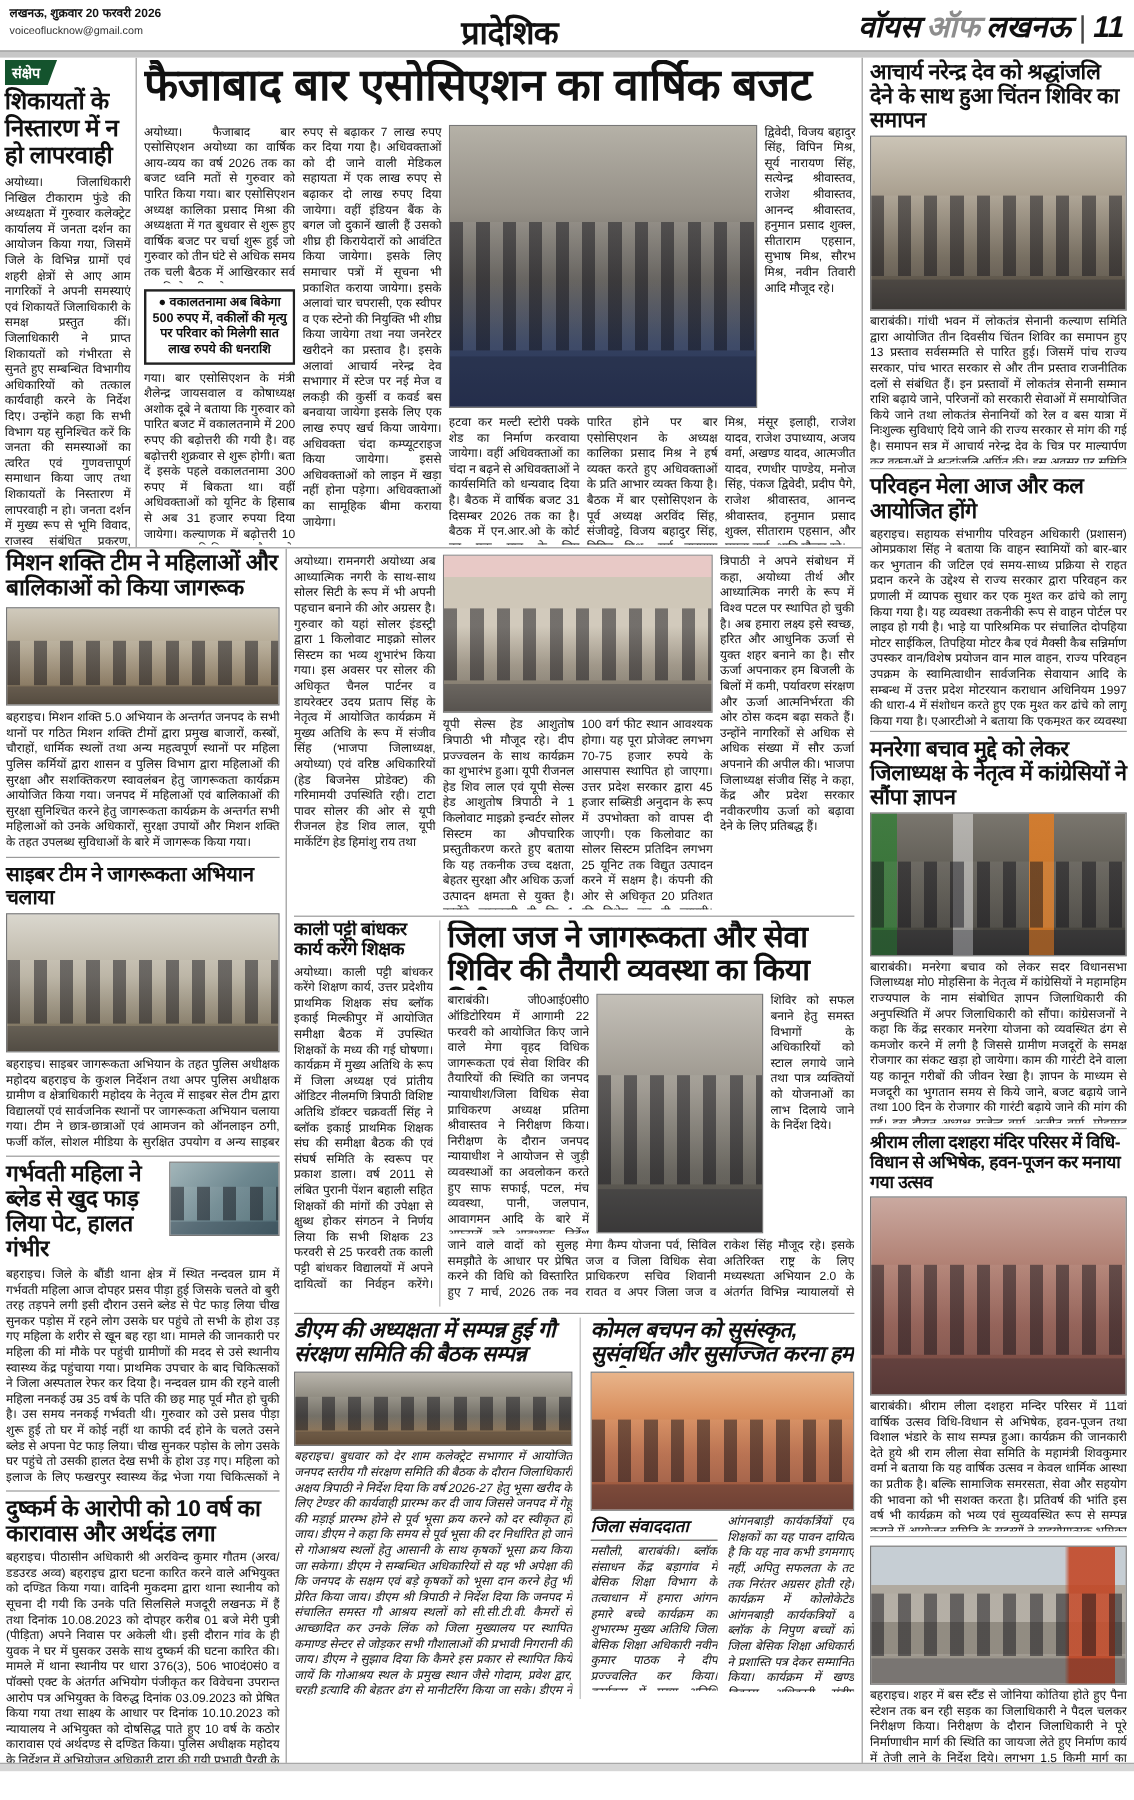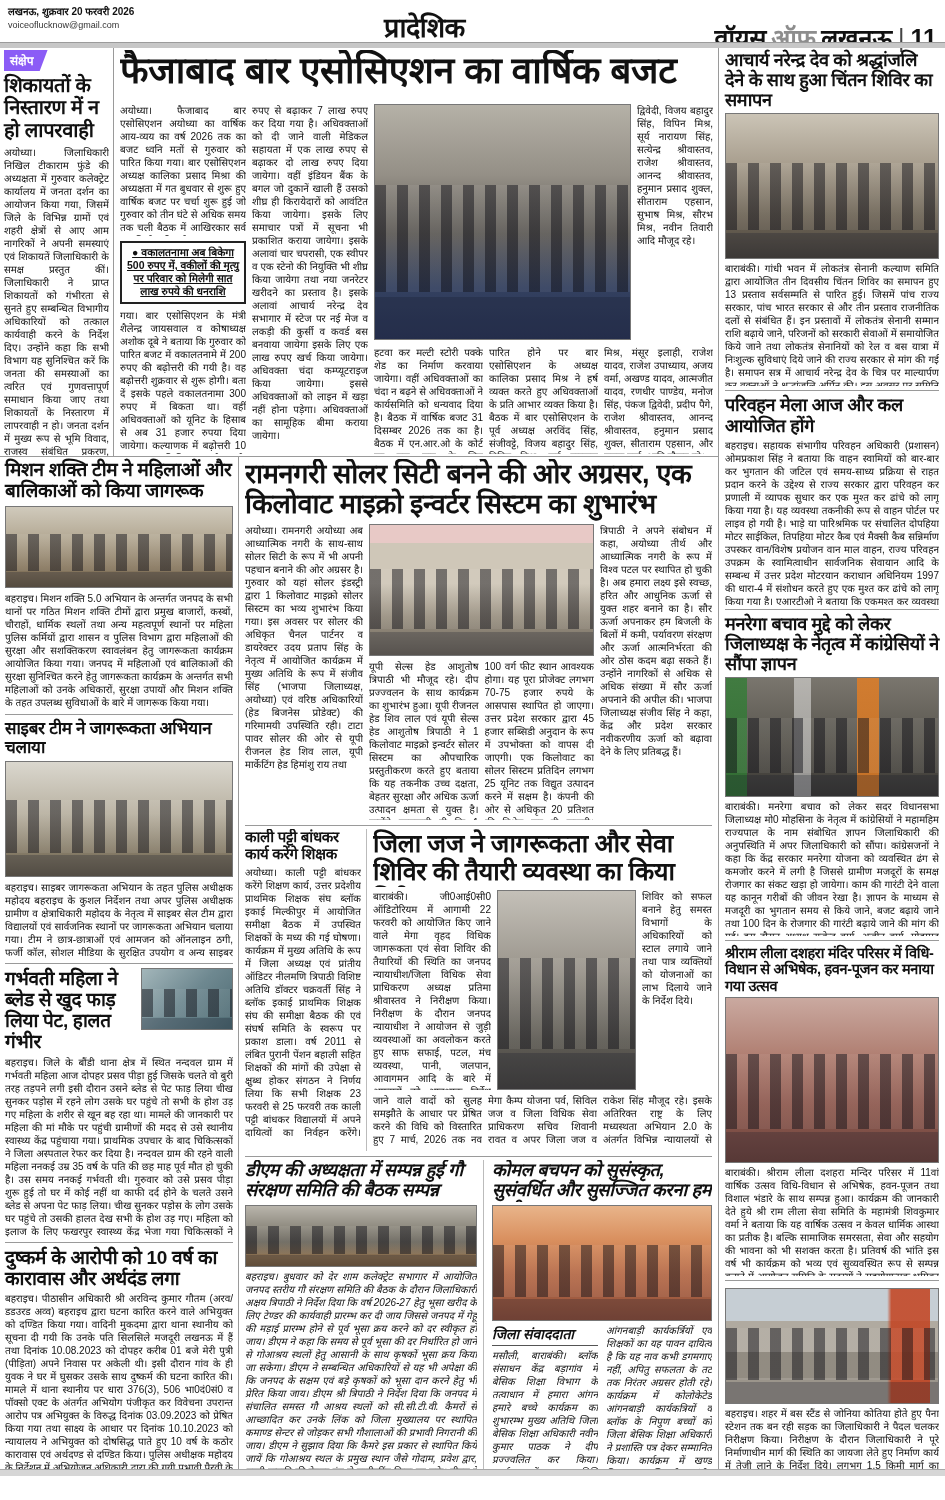--- a/index.html
+++ b/index.html
@@ -5,21 +5,21 @@
   html,body{margin:0;padding:0;background:#e9e9e9;}
   .page{position:relative;width:945px;height:1500px;background:#ffffff;margin:0 auto;
         font-family:"Liberation Sans","DejaVu Sans",sans-serif;color:#111;overflow:hidden;}
   
   .hdr{position:absolute;top:0;left:0;right:0;height:42px;padding:4px 8px 0 8px;box-sizing:border-box;
        display:flex;align-items:flex-start;justify-content:space-between;}
   .hdr-left{font-size:10px;line-height:1.5;}
   .hdr-date{font-weight:bold;}
   .hdr-mail{font-size:9px;color:#333;}
   .hdr-section{font-size:27px;font-weight:bold;letter-spacing:-.5px;margin-top:4px;}
-  .hdr-mast{font-size:25px;font-weight:bold;margin-top:16px;display:flex;align-items:baseline;gap:5px;}
+  .hdr-mast{font-size:25px;font-weight:bold;margin-top:0;display:flex;align-items:baseline;gap:5px;font-style:italic;}
   .mast-of{color:#8d8d8d;}
   .mast-sep{font-weight:normal;color:#444;margin:0 1px;}
   .hdr-rule{position:absolute;top:42px;left:0;right:0;height:5px;background:#c7c7c7;border-top:1px solid #9b9b9b;}
   
   .content{position:absolute;top:48px;left:0;right:0;bottom:30px;display:flex;overflow:hidden;}
   .left-main{width:718px;box-sizing:border-box;}
   .right-col{flex:1;border-left:1px solid #9a9a9a;padding:2px 6px;box-sizing:border-box;overflow:hidden;}
   
   .body{font-size:10px;line-height:1.3;text-align:justify;overflow:hidden;}
   .hl{font-weight:bold;line-height:1.12;letter-spacing:-.3px;}
@@ -37,31 +37,31 @@
   .ph-stage{background:linear-gradient(180deg,#e8c9c6 0 14%,#cfc7b8 14% 45%,#9b9283 70%,#6e675c);}
   .ph-inspect{background:linear-gradient(180deg,#c4c0b8,#9a958c 40%,#5f5c55 75%,#47443f);}
   .ph-hall{background:linear-gradient(180deg,#b9b5ac,#8f8b80 35%,#6b675e 60%,#8b6f4e 85%,#7a5f40);}
   .ph-tent{background:linear-gradient(180deg,#e8b48a,#d98f5e 30%,#b56a48 60%,#8e4f3a);}
   .ph-flags{background:linear-gradient(90deg,rgba(46,125,50,.75) 0 10%,rgba(0,0,0,0) 10% 32%,rgba(255,255,255,.45) 32% 40%,rgba(0,0,0,0) 40% 62%,rgba(230,126,34,.8) 62% 72%,rgba(0,0,0,0) 72%),linear-gradient(180deg,#7a766e,#55524b 60%,#3a3834);}
   .ph-havan{background:linear-gradient(180deg,#caa9a0,#b07f72 35%,#8e5a50 65%,#6e443c);}
   .ph-street{background:linear-gradient(90deg,rgba(0,0,0,0) 0 76%,rgba(195,65,30,.85) 78% 96%,rgba(0,0,0,0) 96%),linear-gradient(180deg,#c6ced4 0 28%,#b0aaa0 28% 55%,#8b857a 55% 78%,#9b958b 78%);}
   
   .top-zone{display:flex;height:408px;overflow:hidden;}
   .snippet-col{width:114px;border-right:1px solid #9a9a9a;padding:2px 4px;box-sizing:border-box;overflow:hidden;}
-  .brief-tab{background:#8b5cf6;color:#fff;font-weight:bold;font-size:12px;padding:2px 14px 2px 6px;
+  .brief-tab{background:#14532d;color:#fff;font-weight:bold;font-size:12px;padding:2px 14px 2px 6px;
              display:inline-block;clip-path:polygon(0 0,100% 0,82% 100%,0 100%);margin-bottom:3px;}
   .snippet-hl{font-size:20px;}
   .snippet-body{margin-top:5px;height:312px;}
   .main-story{flex:1;padding:2px 5px 0 6px;box-sizing:border-box;overflow:hidden;}
   .ms-hl{font-size:37px;text-align:left;height:50px;overflow:hidden;}
   .ms-body{display:grid;grid-template-columns:126px 116px 1fr;gap:6px;height:350px;overflow:hidden;margin-top:4px;}
   .ms-c1{display:flex;flex-direction:column;overflow:hidden;}
   .ms-c1a{max-height:132px;}
   .ms-box{border:2px solid #222;padding:3px 4px;font-weight:bold;font-size:10.5px;line-height:1.25;
-          margin:5px 0;text-align:center;text-decoration:underline;}
+          margin:5px 0;text-align:center;}
   .ms-c1b{flex:1;}
   .ms-right{display:grid;grid-template-columns:1fr 76px;grid-template-rows:236px 1fr;gap:6px;overflow:hidden;}
   .ms-photo{grid-column:1/2;grid-row:1/2;}
   .ms-c4{grid-column:2/3;grid-row:1/2;}
   .ms-below{grid-column:1/3;grid-row:2/3;display:grid;grid-template-columns:1fr 1fr 1fr;gap:6px;overflow:hidden;}
   
   .zone2{display:flex;height:1014px;border-top:1px solid #9a9a9a;overflow:hidden;}
   .left-col2{width:239px;border-right:1px solid #9a9a9a;padding:2px 5px;box-sizing:border-box;overflow:hidden;}
   .middle-col{flex:1;padding:2px 6px;box-sizing:border-box;overflow:hidden;}
   .la-hl-lg{font-size:19px;}
@@ -180,21 +180,20 @@
           </div>
           <div class="rule-top">
             <div class="hl la-hl-lg">दुष्कर्म के आरोपी को 10 वर्ष का कारावास और अर्थदंड लगा</div>
             <div class="body" style="height:246px;margin-top:3px;">बहराइच। पीठासीन अधिकारी श्री अरविन्द कुमार गौतम (अरव/डडउरड अव्व) बहराइच द्वारा घटना कारित करने वाले अभियुक्त को दण्डित किया गया। वादिनी मुकदमा द्वारा थाना स्थानीय को सूचना दी गयी कि उनके पति सिलसिले मजदूरी लखनऊ में हैं तथा दिनांक 10.08.2023 को दोपहर करीब 01 बजे मेरी पुत्री (पीड़िता) अपने निवास पर अकेली थी। इसी दौरान गांव के ही युवक ने घर में घुसकर उसके साथ दुष्कर्म की घटना कारित की। मामले में थाना स्थानीय पर धारा 376(3), 506 भा0दं0सं0 व पॉक्सो एक्ट के अंतर्गत अभियोग पंजीकृत कर विवेचना उपरान्त आरोप पत्र अभियुक्त के विरुद्ध दिनांक 03.09.2023 को प्रेषित किया गया तथा साक्ष्य के आधार पर दिनांक 10.10.2023 को न्यायालय ने अभियुक्त को दोषसिद्ध पाते हुए 10 वर्ष के कठोर कारावास एवं अर्थदण्ड से दण्डित किया। पुलिस अधीक्षक महोदय के निर्देशन में अभियोजन अधिकारी द्वारा की गयी प्रभावी पैरवी के फलस्वरूप दिनांक को दोषी अभियुक्त को सजा दिलाई गई तथा पीड़ित पक्ष को न्याय मिला।</div>
           </div>
         </div>
 
         <div class="middle-col">
 
           <div>
-            <div class="hl solar-hl">रामनगरी सोलर सिटी बनने की ओर अग्रसर, एक किलोवाट माइक्रो इन्वर्टर सिस्टम का शुभारंभ</div>
             <div class="solar-body">
               <div class="body">अयोध्या। रामनगरी अयोध्या अब आध्यात्मिक नगरी के साथ-साथ सोलर सिटी के रूप में भी अपनी पहचान बनाने की ओर अग्रसर है। गुरुवार को यहां सोलर इंडस्ट्री द्वारा 1 किलोवाट माइक्रो सोलर सिस्टम का भव्य शुभारंभ किया गया। इस अवसर पर सोलर की अधिकृत चैनल पार्टनर व डायरेक्टर उदय प्रताप सिंह के नेतृत्व में आयोजित कार्यक्रम में मुख्य अतिथि के रूप में संजीव सिंह (भाजपा जिलाध्यक्ष, अयोध्या) एवं वरिष्ठ अधिकारियों (हेड बिजनेस प्रोडेक्ट) की गरिमामयी उपस्थिति रही। टाटा पावर सोलर की ओर से यूपी रीजनल हेड शिव लाल, यूपी मार्केटिंग हेड हिमांशु राय तथा</div>
               <div class="solar-mid">
                 <div class="photo ph-stage"></div>
                 <div class="solar-cols">
                   <div class="body">यूपी सेल्स हेड आशुतोष त्रिपाठी भी मौजूद रहे। दीप प्रज्ज्वलन के साथ कार्यक्रम का शुभारंभ हुआ। यूपी रीजनल हेड शिव लाल एवं यूपी सेल्स हेड आशुतोष त्रिपाठी ने 1 किलोवाट माइक्रो इन्वर्टर सोलर सिस्टम का औपचारिक प्रस्तुतीकरण करते हुए बताया कि यह तकनीक उच्च दक्षता, बेहतर सुरक्षा और अधिक ऊर्जा उत्पादन क्षमता से युक्त है। उन्होंने जानकारी दी कि 1 किलोवाट सोलर सिस्टम के लिए घर की छत पर लगभग 80 से</div>
                   <div class="body">100 वर्ग फीट स्थान आवश्यक होगा। यह पूरा प्रोजेक्ट लगभग 70-75 हजार रुपये के आसपास स्थापित हो जाएगा। उत्तर प्रदेश सरकार द्वारा 45 हजार सब्सिडी अनुदान के रूप में उपभोक्ता को वापस दी जाएगी। एक किलोवाट का सोलर सिस्टम प्रतिदिन लगभग 25 यूनिट तक विद्युत उत्पादन करने में सक्षम है। कंपनी की ओर से अधिकृत 20 प्रतिशत की विशेष छूट दी जाएगी। महापौर गिरीश चंद</div>
                 </div>
               </div>
               <div class="body">त्रिपाठी ने अपने संबोधन में कहा, अयोध्या तीर्थ और आध्यात्मिक नगरी के रूप में विश्व पटल पर स्थापित हो चुकी है। अब हमारा लक्ष्य इसे स्वच्छ, हरित और आधुनिक ऊर्जा से युक्त शहर बनाने का है। सौर ऊर्जा अपनाकर हम बिजली के बिलों में कमी, पर्यावरण संरक्षण और ऊर्जा आत्मनिर्भरता की ओर ठोस कदम बढ़ा सकते हैं। उन्होंने नागरिकों से अधिक से अधिक संख्या में सौर ऊर्जा अपनाने की अपील की। भाजपा जिलाध्यक्ष संजीव सिंह ने कहा, केंद्र और प्रदेश सरकार नवीकरणीय ऊर्जा को बढ़ावा देने के लिए प्रतिबद्ध हैं।</div>

